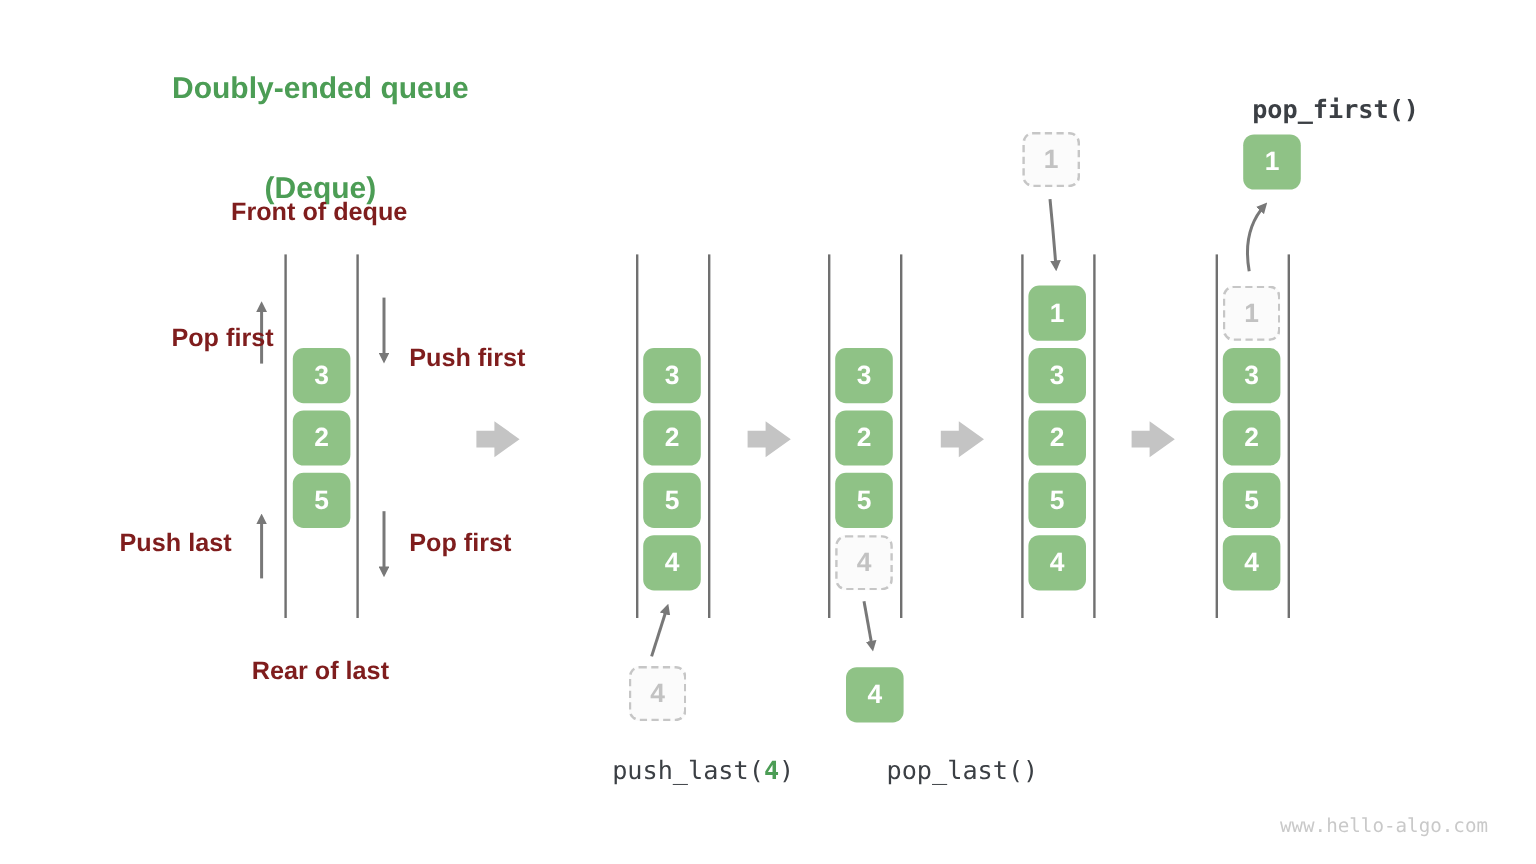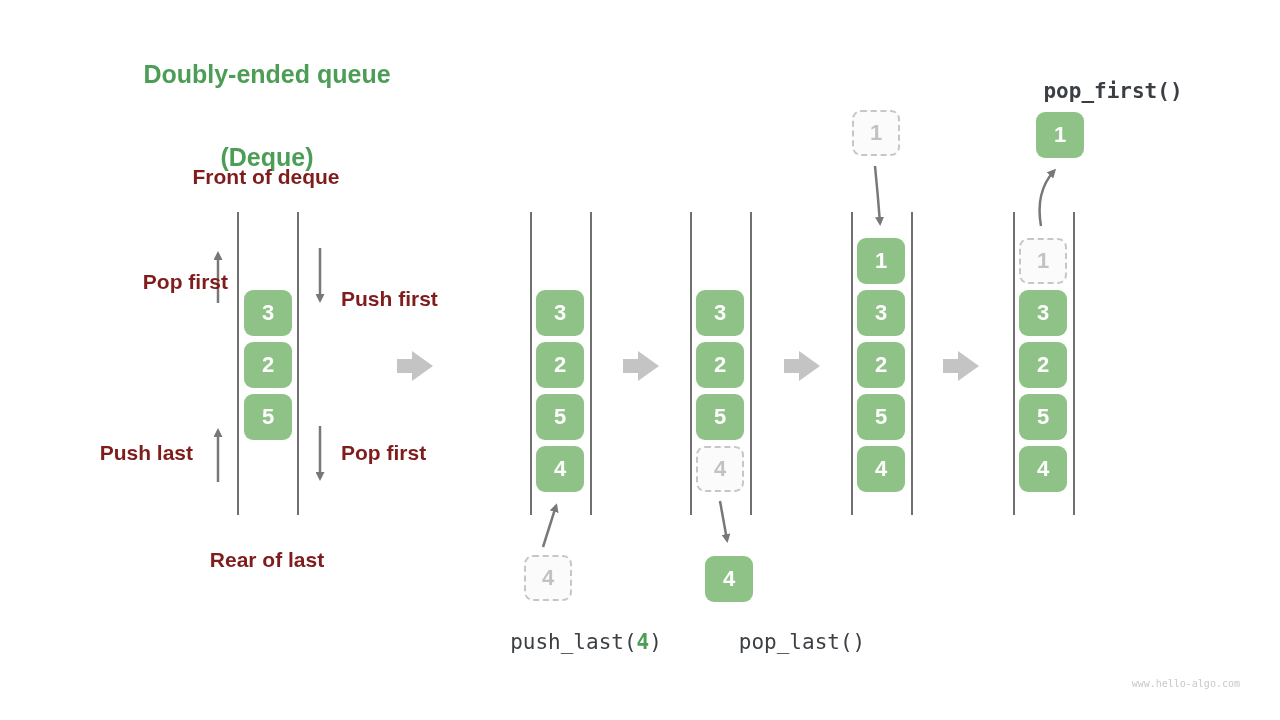--- a/index.html
+++ b/index.html
@@ -25,21 +25,21 @@
   .cell.solid{background:#8fc286;color:#ffffff;}
   .cell.dashed{background:#fbfbfb;border:2px dashed #c6c6c6;color:#c2c2c2;}
   .mono-call{
     position:absolute;transform:translateX(-50%);
     font-family:"DejaVu Sans Mono", monospace;font-size:21px;font-weight:500;
     color:#3b3f44;white-space:nowrap;
   }
   .mono-call .arg{color:#4c9d55;font-weight:bold;}
   .watermark{
     position:absolute;right:40px;top:678px;
-    font-family:"DejaVu Sans Mono", monospace;font-size:10px;color:#c9c9c9;
+    font-family:"DejaVu Sans Mono", monospace;font-size:16px;color:#c9c9c9;
   }
   
   .r1{top:238px;} .r2{top:290px;} .r3{top:342px;} .r4{top:394px;} .r5{top:446px;}
   
   .c1{left:244px;} .c2{left:536px;} .c3{left:696px;} .c4{left:857px;} .c5{left:1019px;}
 </style>
 </head>
 <body>
 
 <div class="canvas">

